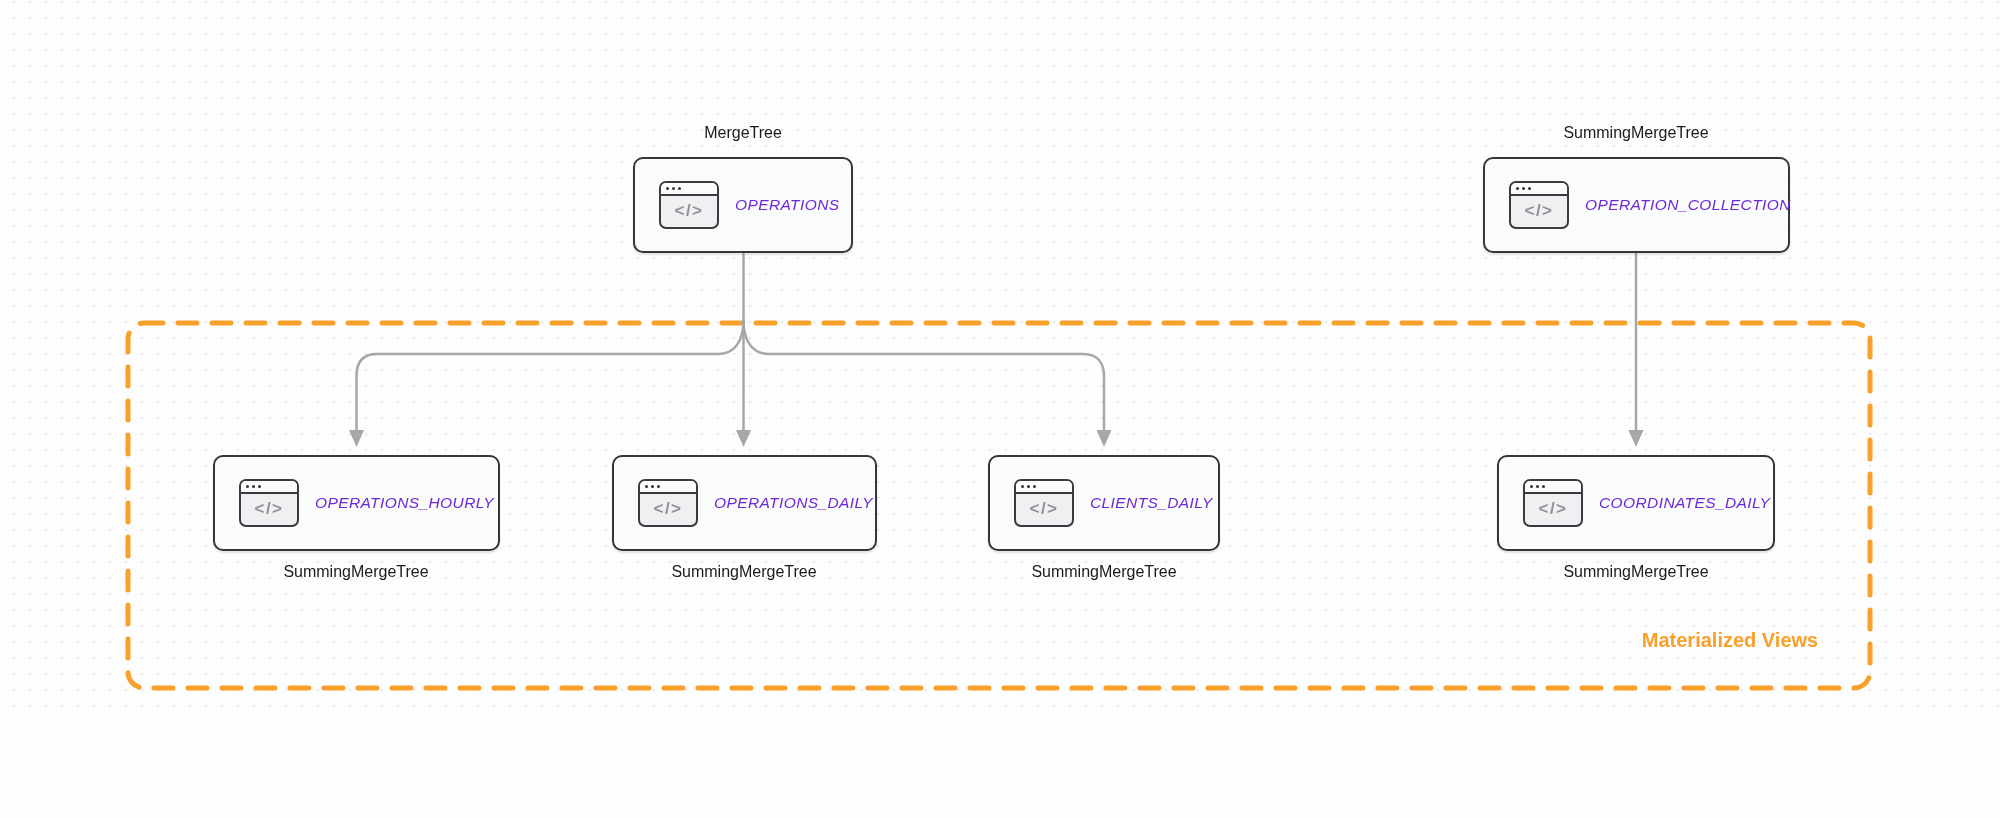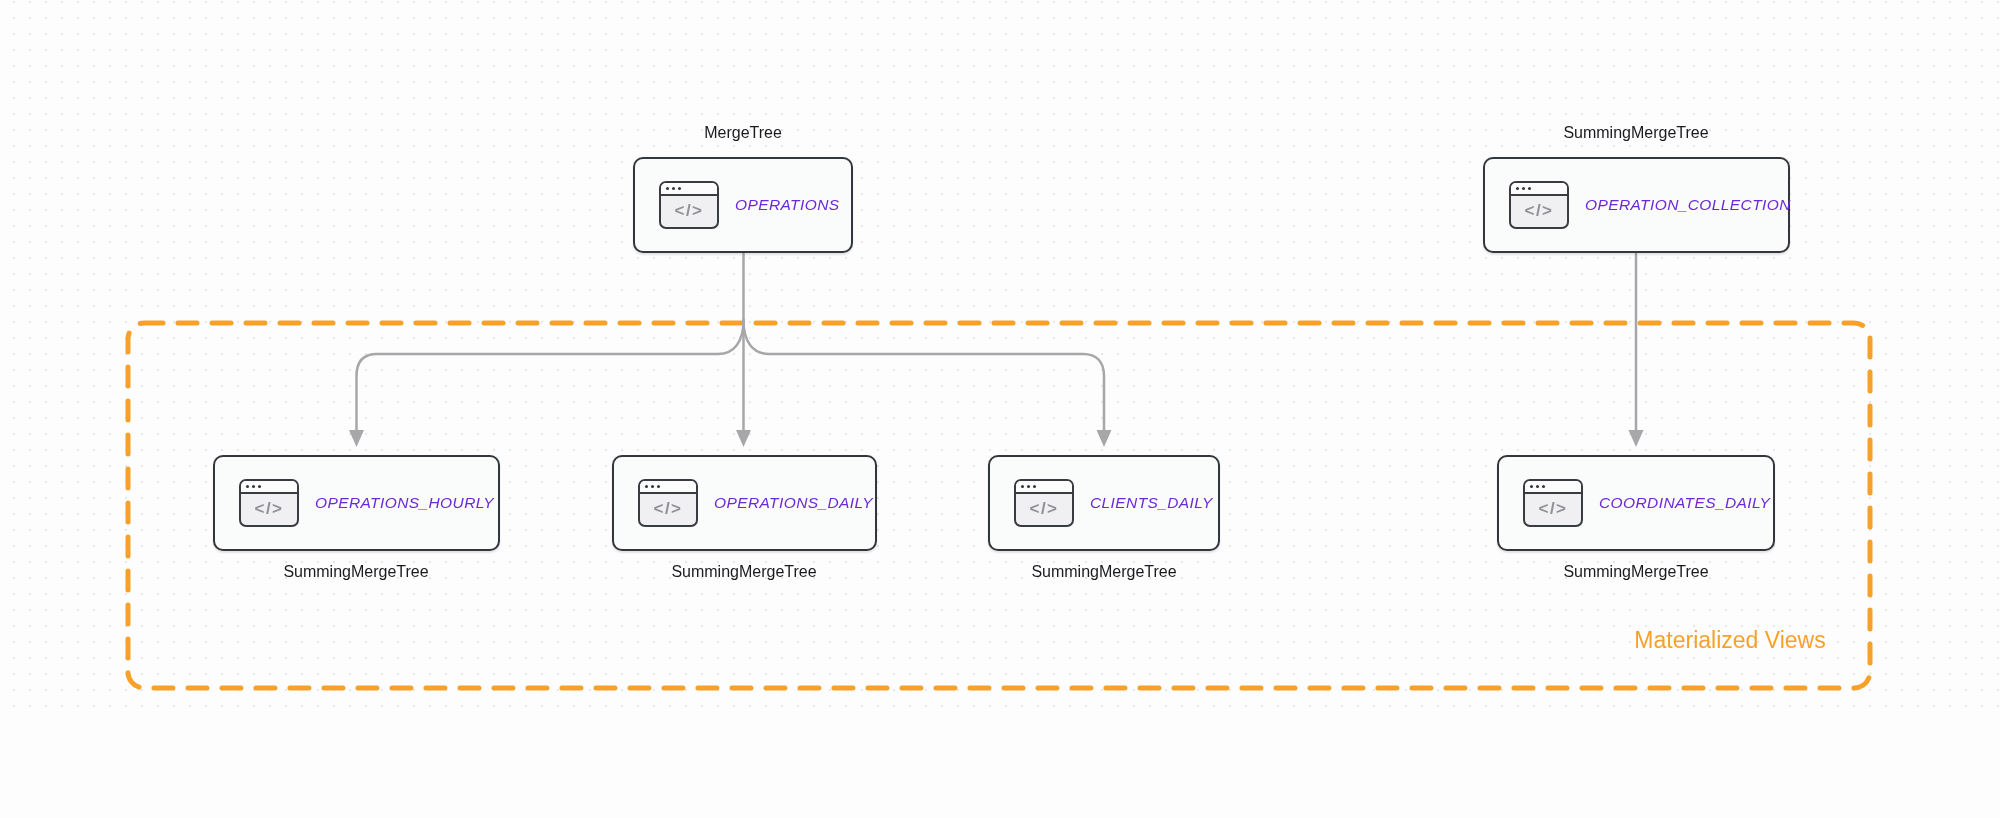--- a/index.html
+++ b/index.html
@@ -73,21 +73,21 @@
     transform: translateX(-50%);
     font-size: 16px; font-weight: 500;
     color: #1a1b1e;
     line-height: 22px;
     white-space: nowrap;
   }
   
   .group-label {
     position: absolute; z-index: 2;
     transform: translateX(-50%);
-    font-size: 23px; font-weight: 400;
+    font-size: 20px; font-weight: 700;
     color: #f7a12b;
     line-height: 28px;
     white-space: nowrap;
   }
 </style>
 </head>
 <body>
 
 <div class="canvas">
 

